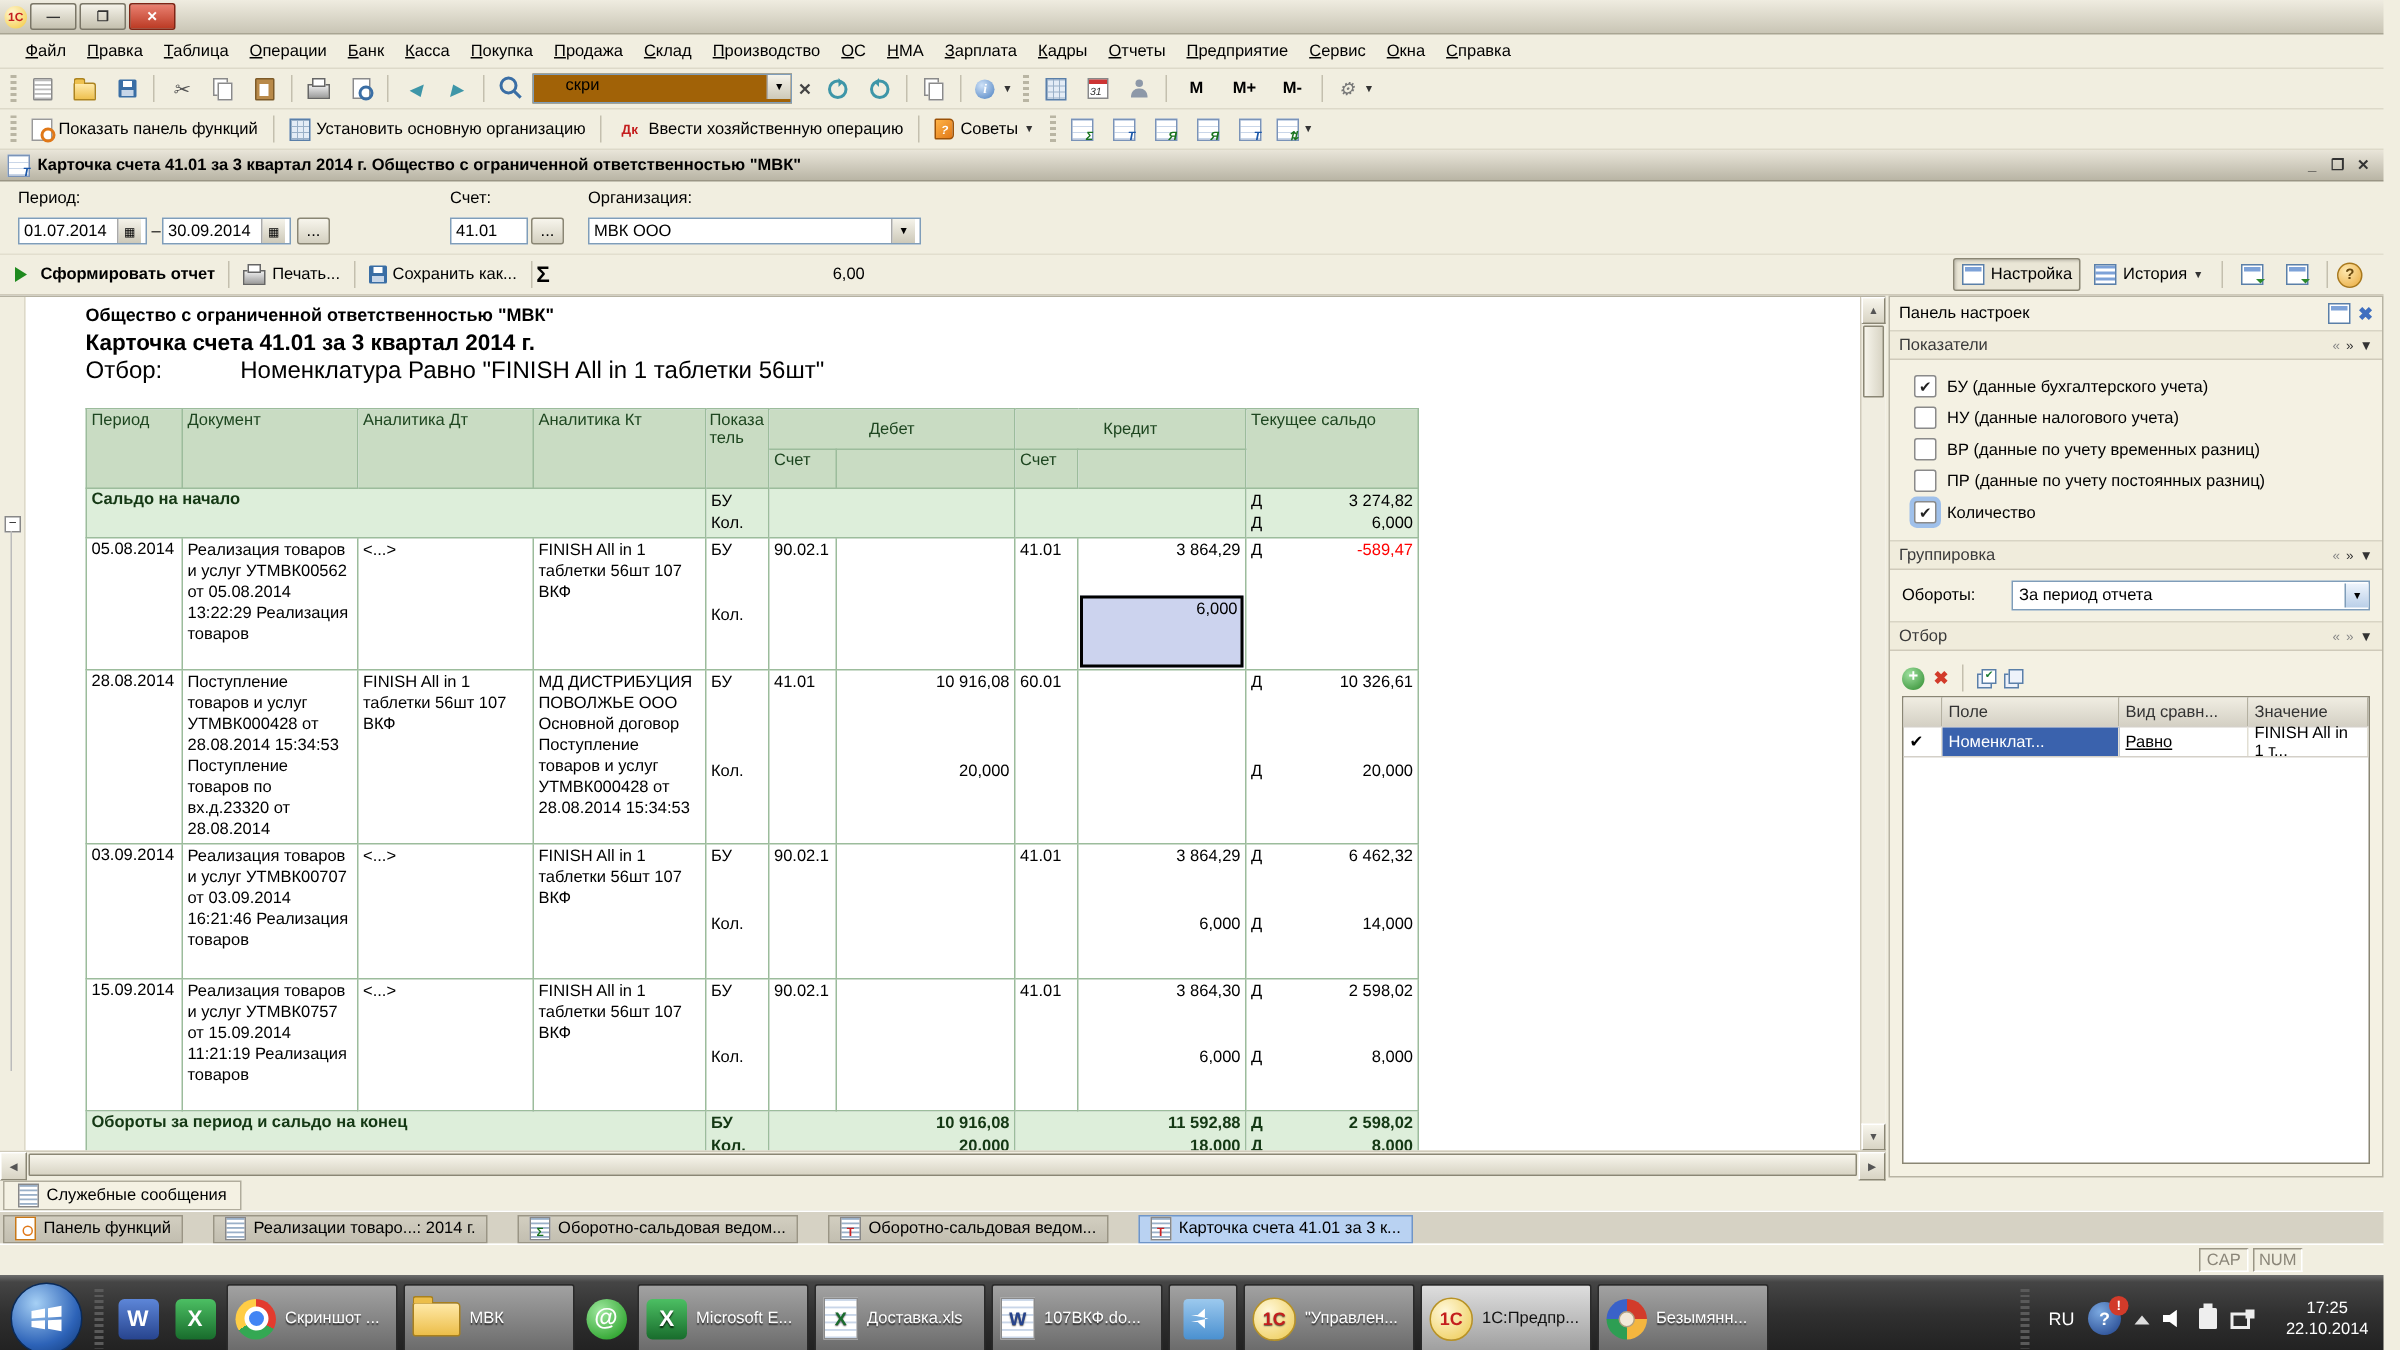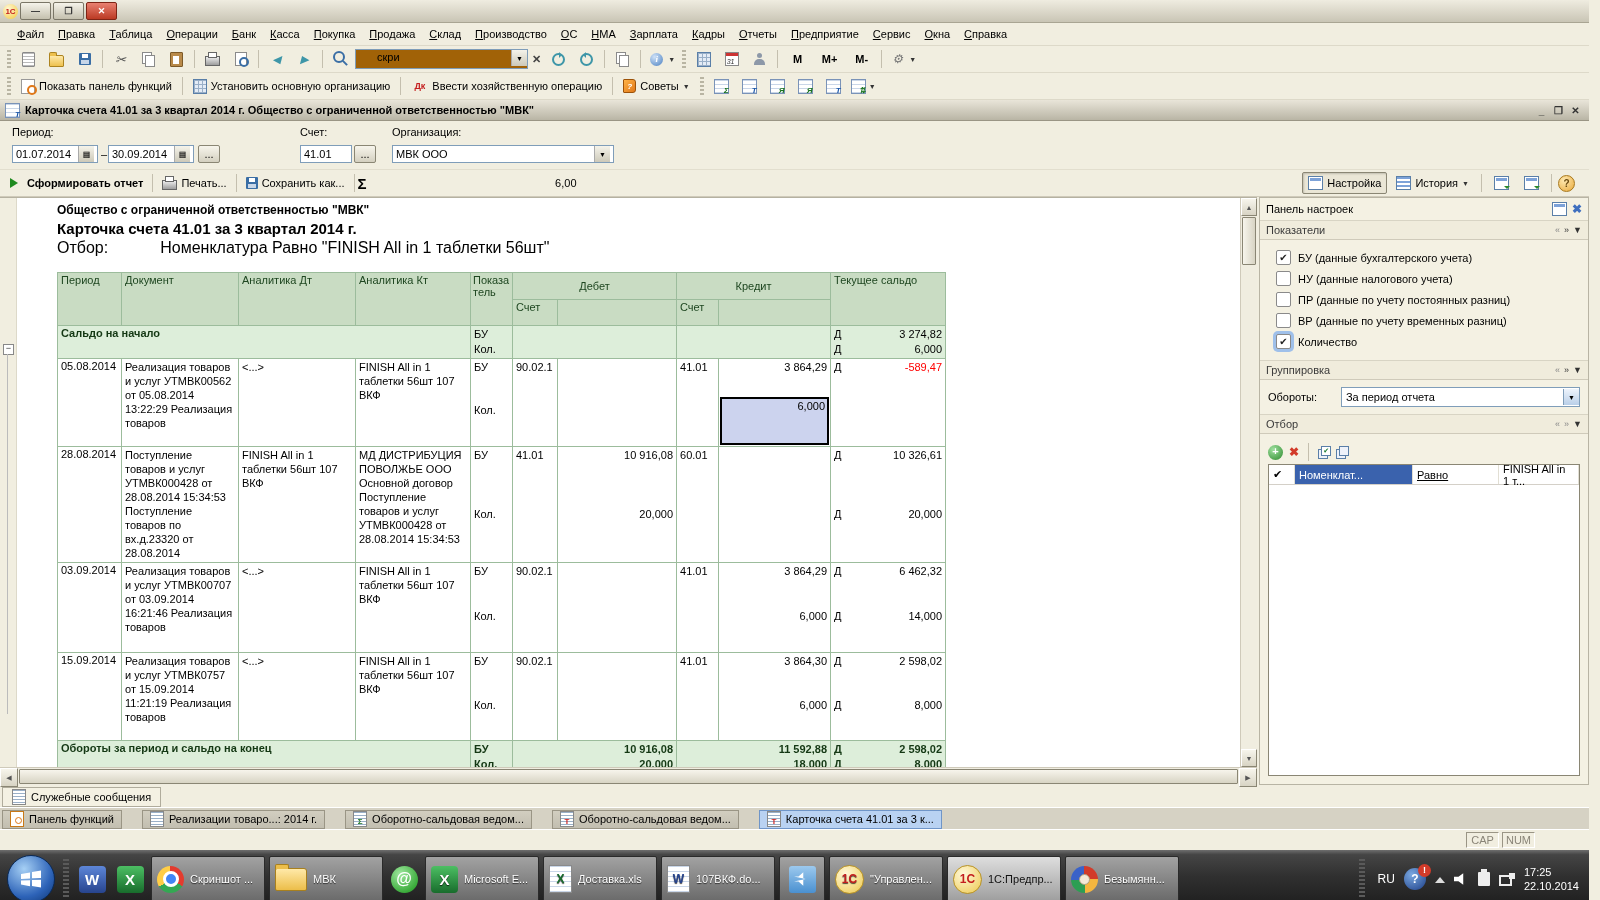--- a/index.html
+++ b/index.html
@@ -256,21 +256,21 @@
          font-weight:bold;display:flex;align-items:center;justify-content:center;position:relative;font-size:12px}
   .flagq:after{content:"!";position:absolute;top:-4px;right:-5px;width:13px;height:13px;border-radius:50%;background:#d23b2a;
          color:#fff;font-size:9px;line-height:13px;text-align:center;font-weight:bold}
   .tri-up{width:0;height:0;border:5px solid transparent;border-bottom:6px solid #ddd;margin-top:-4px}
   .spk-w{width:15px;height:13px;background:#fff;clip-path:polygon(0 32%,30% 32%,62% 5%,62% 95%,30% 68%,0 68%)}
   .clip-w{width:12px;height:14px;background:#eee;border-radius:1px;position:relative}
   .clip-w:before{content:"";position:absolute;top:-3px;left:3px;width:6px;height:3px;background:#eee}
   .net-w{width:16px;height:13px;position:relative}
   .net-w:before{content:"";position:absolute;left:0;bottom:0;width:9px;height:7px;border:2px solid #eee}
   .net-w:after{content:"";position:absolute;right:0;top:0;width:6px;height:6px;background:#eee}
-  .clock{text-align:left;font-size:11px;line-height:14px;margin-left:0}
+  .clock{text-align:center;font-size:11px;line-height:14px;margin-left:12px}
 </style>
 </head>
 <body>
 
 <div class="screen">
 
   <div class="titlebar">
     <span class="app-ico">1С</span>
     <span class="winbtn">—</span>
     <span class="winbtn">❐</span>
@@ -784,25 +784,25 @@
           <div class="ind-row">
             <span class="cbox">✔</span>
             <span>БУ (данные бухгалтерского учета)</span>
           </div>
           <div class="ind-row">
             <span class="cbox"></span>
             <span>НУ (данные налогового учета)</span>
           </div>
           <div class="ind-row">
             <span class="cbox"></span>
-            <span>ПР (данные по учету постоянных разниц)</span>
+            <span>ВР (данные по учету временных разниц)</span>
           </div>
           <div class="ind-row">
             <span class="cbox"></span>
-            <span>ВР (данные по учету временных разниц)</span>
+            <span>ПР (данные по учету постоянных разниц)</span>
           </div>
           <div class="ind-row">
             <span class="cbox focused">✔</span>
             <span>Количество</span>
           </div>
         </div>
       <div class="rp-sec">
         <span class="t">Группировка</span>
         <span class="chev">«</span>
         <span class="chev dark">»</span>
@@ -823,20 +823,26 @@
       </div>
       <div class="otb-box">
         <div class="otb-icons">
           <span class="plus-c">+</span>
           <span class="del-x">✖</span>
           <span class="sep"></span>
           <span class="stackic chk"></span>
           <span class="stackic"></span>
         </div>
         <div class="otb-grid">
+          <div class="og-row">
+            <span class="og-h" style="width:26px"></span>
+            <span class="og-h" style="width:118px">Поле</span>
+            <span class="og-h" style="width:86px">Вид сравн...</span>
+            <span class="og-h og-fill">Значение</span>
+          </div>
           <div id="filterrows">
               <div class="og-row">
                 <span class="og-c" style="width: 26px;">✔</span>
                 <span class="og-c sel" style="width: 118px;">Номенклат...</span>
                 <span class="og-c" style="width: 86px; text-decoration: underline;">Равно</span>
                 <span class="og-c og-fill">FINISH All in 1 т...</span>
               </div>
             </div>
           <div class="og-fill"></div>
         </div>

